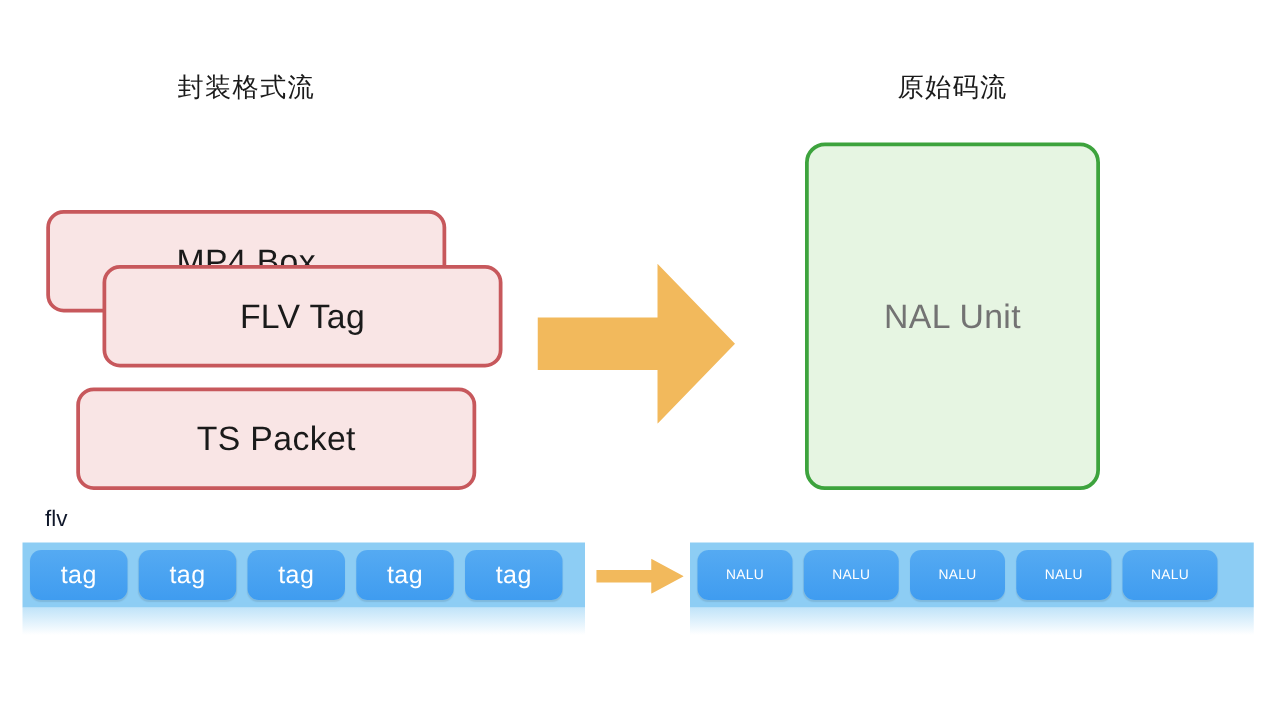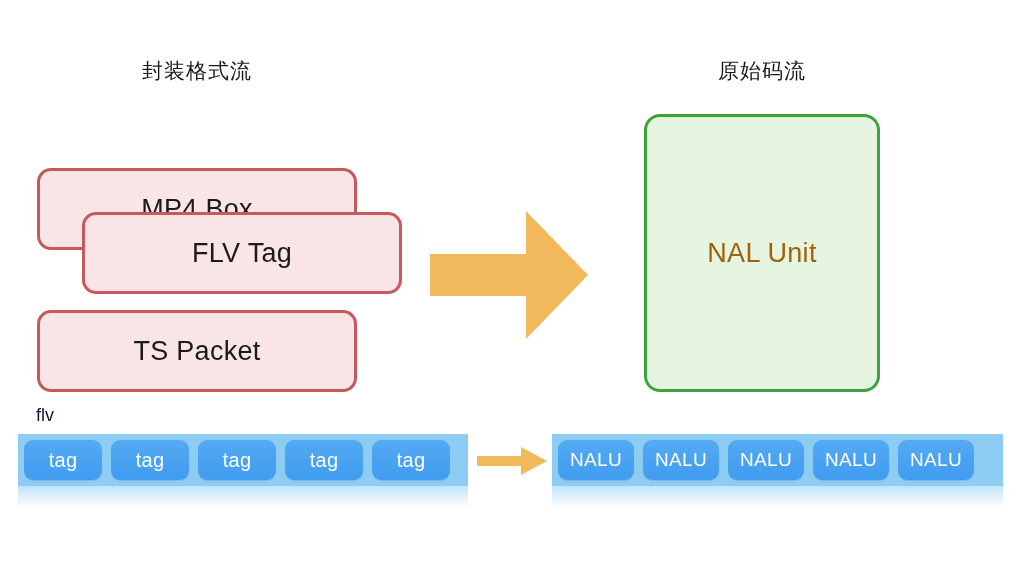--- a/index.html
+++ b/index.html
@@ -48,21 +48,21 @@
     border-radius: 14px;
     display: flex;
     align-items: center;
     justify-content: center;
     font-size: 27px;
     color: #1a1a1a;
     letter-spacing: 0.3px;
   }
   #pink-1 { top: 130px; margin-top: 38px; }
   #pink-2 { top: 212px; margin-left: 45px; }
-  #pink-3 { top: 310px; }
+  #pink-3 { top: 310px; margin-left: 24px; }
 
   
   #demux-arrow {
     position: absolute;
     left: 430px;
     top: 211px;
     width: 158px;
     height: 128px;
   }
   #demux-arrow svg { display: block; }
@@ -86,21 +86,21 @@
     width: 236px;
     height: 278px;
     box-sizing: border-box;
     background: #e6f5e2;
     border: 3px solid #3da33d;
     border-radius: 16px;
     display: flex;
     align-items: center;
     justify-content: center;
     font-size: 27px;
-    color: #a16207;
+    color: #737373;
     letter-spacing: 0.3px;
   }
 
   
   #flv-label {
     position: absolute;
     left: 36px;
     top: 406px;
     font-size: 18px;
     color: #0f172a;
@@ -136,21 +136,21 @@
     background: linear-gradient(to bottom, #55aaf2, #3f9cf0);
     box-shadow: 0 1px 1px rgba(0,0,0,0.10);
     display: flex;
     align-items: center;
     justify-content: center;
     color: #ffffff;
     letter-spacing: 0.3px;
     flex: 0 0 auto;
   }
   .chip-tag  { width: 78px; font-size: 20px; }
-  .chip-nalu { width: 76px; font-size: 19px; }
+  .chip-nalu { width: 76px; font-size: 11px; }
 
   
   #small-arrow {
     position: absolute;
     left: 477px;
     top: 447px;
     width: 70px;
     height: 28px;
   }
   #small-arrow svg { display: block; }

